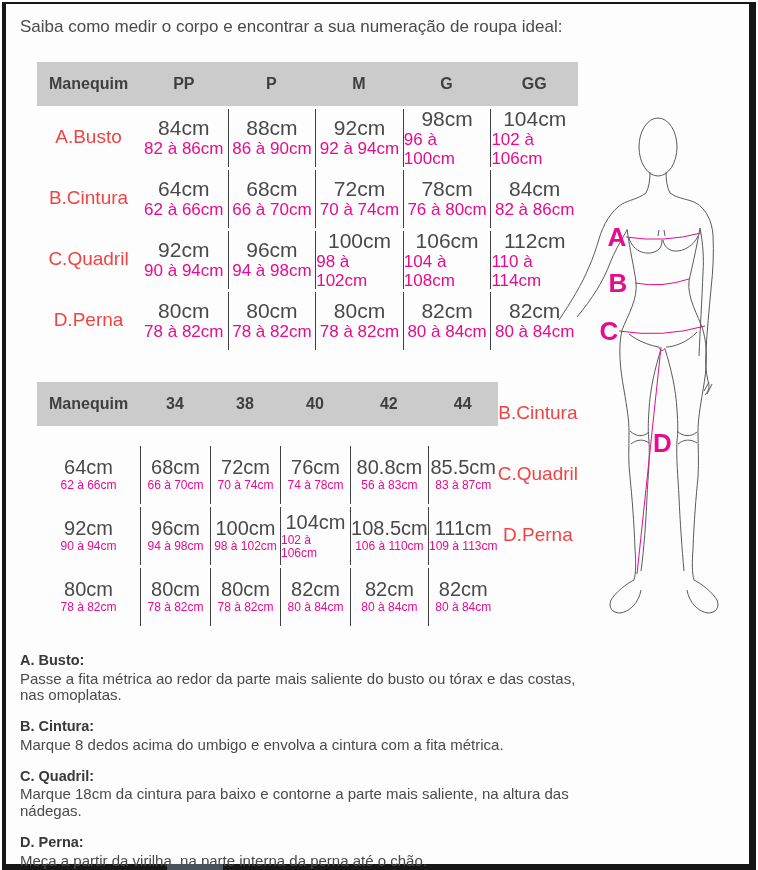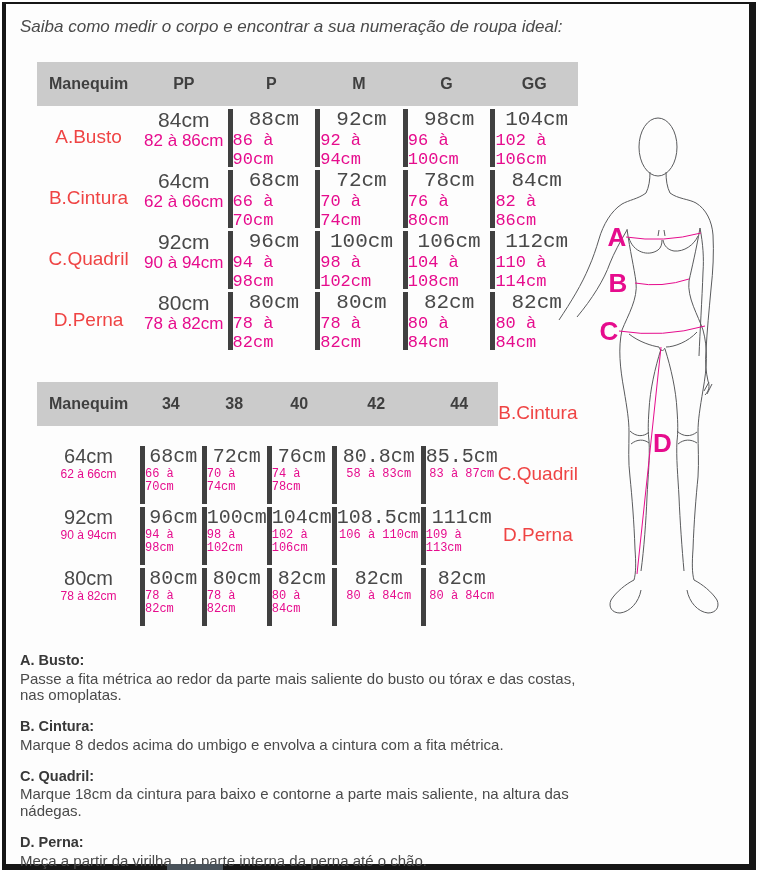--- a/index.html
+++ b/index.html
@@ -11,38 +11,38 @@
     position:absolute;inset:2px 2px 0 2px;
     border-style:solid;border-color:#161616;
     border-width:2px 7px 6px 4px;
     background:#fdfdfd;box-sizing:border-box;
   }
   .content{position:relative;width:100%;height:100%;}
   .title{
     margin:6px 0 0 14px;font-size:23px;font-weight:bold;color:#333;
     letter-spacing:.2px;
   }
-  .subtitle{margin:13px 0 0 14px;font-size:17px;color:#4a4a4a;font-style:italic;}
+  .subtitle{margin:13px 0 0 14px;font-size:17px;color:#4a4a4a;}
   .mtable{display:grid;width:541px;margin-left:31px;}
   .t1{grid-template-columns:103px repeat(5,1fr);margin-top:25px;}
   .t2{grid-template-columns:103px repeat(6,1fr);margin-top:32px;}
   .th{
     background:#cbcbcb;height:44px;display:flex;align-items:center;justify-content:center;
     font-weight:bold;font-size:16px;color:#3f3f3f;
   }
   .th-label{justify-content:flex-start;padding-left:12px;box-sizing:border-box;text-align:right;}
   .rowlabel{
     height:61px;display:flex;align-items:center;justify-content:center;
     font-size:19px;color:#ef4444;
   }
   .cell{
-    height:61px;display:flex;flex-direction:column;align-items:center;
+    height:61px;display:flex;flex-direction:column;align-items:center;justify-content:center;
     margin-top:3px;height:58px;
   }
-  .divl{border-left:5px solid #404040;font-family:Liberation Mono, monospace;}
+  .divl{border-left:1px solid #404040;}
   .val{font-size:21px;color:#494949;line-height:1.05;}
   .t2 .val{font-size:20px;}
   .range{font-size:17px;color:#e60c8d;line-height:1.1;margin-top:1px;}
   .t2 .range{font-size:12px;}
   .instructions{margin:26px 0 0 14px;padding-right:170px;}
   .instr h4{font-size:14.5px;color:#383838;margin:0;line-height:1.15;}
   .instr p{font-size:15px;color:#4a4a4a;margin:2px 0 14px 0;line-height:1.12;}
   .figure-svg{position:absolute;left:540px;top:105px;width:215px;height:560px;z-index:3;}
   .figure-svg path,.figure-svg ellipse{fill:none;stroke:#5a5b5d;stroke-width:1;}
   .figure-svg .pink{stroke:#e60c8d;fill:none;}
@@ -169,21 +169,21 @@
         <div class="cell divl">
           <div class="val">72cm</div>
           <div class="range">70 à 74cm</div>
         </div>
         <div class="cell divl">
           <div class="val">76cm</div>
           <div class="range">74 à 78cm</div>
         </div>
         <div class="cell divl">
           <div class="val">80.8cm</div>
-          <div class="range">58 à 83cm</div>
+          <div class="range">56 à 83cm</div>
         </div>
         <div class="cell divl">
           <div class="val">85.5cm</div>
           <div class="range">83 à 87cm</div>
         </div>
         <div class="rowlabel">C.Quadril</div>
         <div class="cell">
           <div class="val">92cm</div>
           <div class="range">90 à 94cm</div>
         </div>

